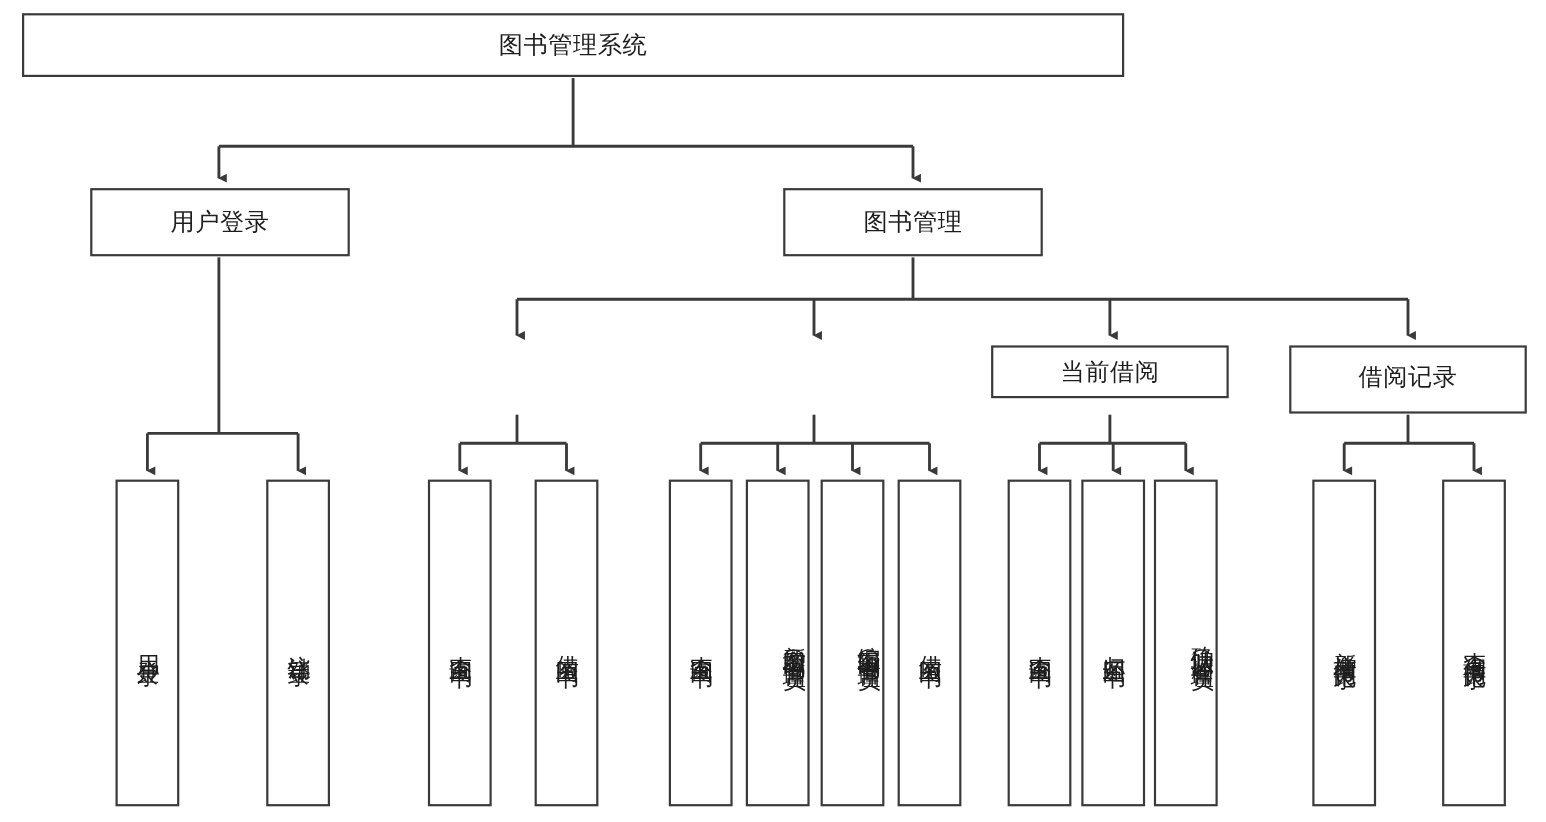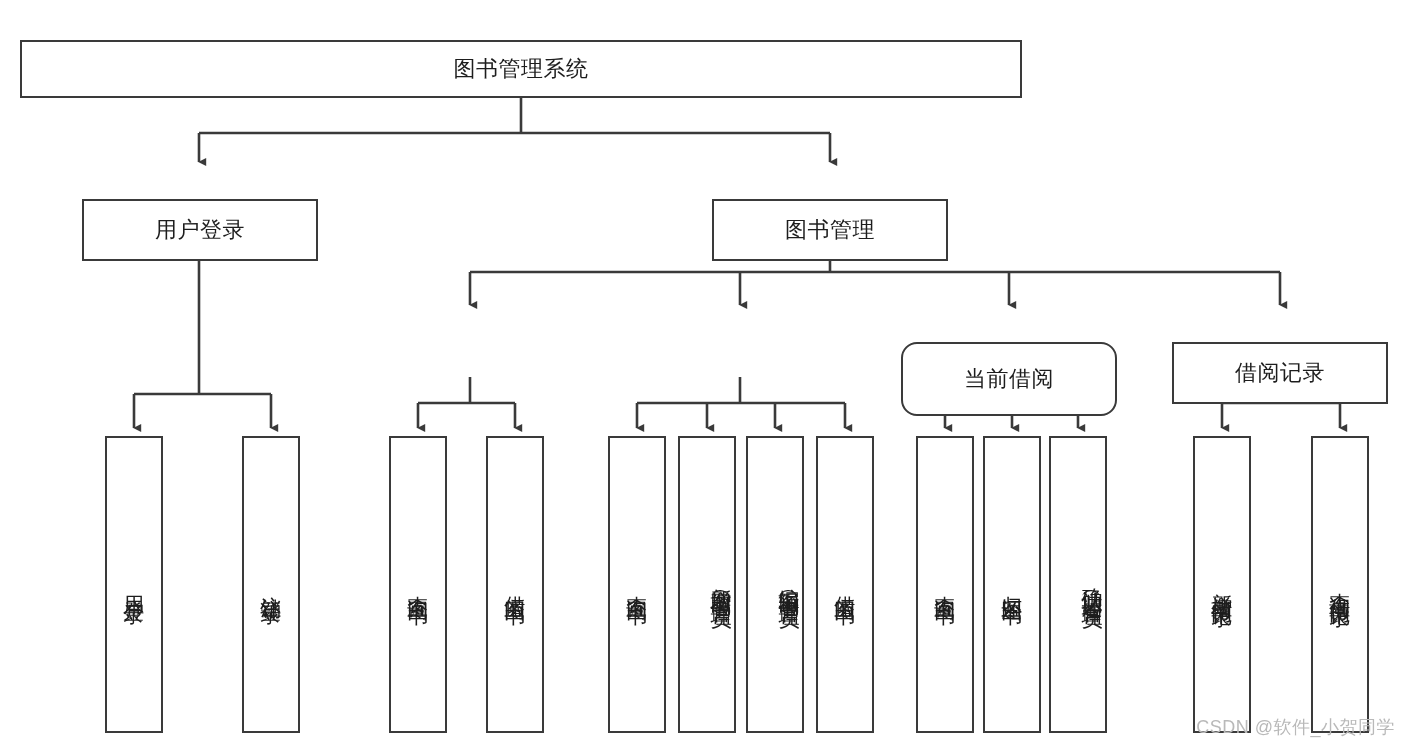--- a/index.html
+++ b/index.html
@@ -32,21 +32,20 @@
     border: 2.5px solid #3a3a3a;
     display: flex;
     align-items: center;
     justify-content: center;
     color: #1d1d1d;
     line-height: 1.22;
   }
   .node-box.horiz {
     font-size: 22px;
     letter-spacing: 0.5px;
-    margin-top: 28px;
   }
   .node-box.vert {
     font-size: 21px;
     writing-mode: vertical-rl;
     text-orientation: upright;
     letter-spacing: 3px;
     padding-top: 4px;
     padding-bottom: 4px;
     align-items: flex-start;
     justify-content: center;
@@ -133,25 +132,25 @@
   <div class="node-box horiz" style="left:82px; top:171px; width:236px; height:62px;">
     <span class="node-label">用户登录</span>
   </div>
 
   <div class="node-box horiz" style="left:712px; top:171px; width:236px; height:62px;">
     <span class="node-label">图书管理</span>
   </div>
 
 
 
-  <div class="node-box horiz" style="left:901px; top:314px; width:216px; height:74px;border-radius:16px;">
+  <div class="node-box horiz" style="left:901px; top:314px; width:216px; height:48px;">
     <span class="node-label">当前借阅</span>
   </div>
 
-  <div class="node-box horiz" style="left:1172px; top:314px; width:216px; height:62px;">
+  <div class="node-box horiz" style="left:1172px; top:314px; width:216px; height:62px;font-family:Liberation Mono, monospace;">
     <span class="node-label">借阅记录</span>
   </div>
 
   <div class="node-box vert center-v" style="left:105px; top:436px; width:58px; height:297px;">
     <span class="node-label">用户登录</span>
   </div>
 
   <div class="node-box vert center-v" style="left:242px; top:436px; width:58px; height:297px;">
     <span class="node-label">注销登录</span>
   </div>
@@ -193,15 +192,14 @@
   </div>
 
   <div class="node-box vert center-v" style="left:1193px; top:436px; width:58px; height:297px;">
     <span class="node-label">新增借阅记录</span>
   </div>
 
   <div class="node-box vert center-v" style="left:1311px; top:436px; width:58px; height:297px;">
     <span class="node-label">查询借阅记录</span>
   </div>
 
-  <div id="watermark">CSDN @软件_小贺同学</div>
 
 </div>
 
 </body></html>

